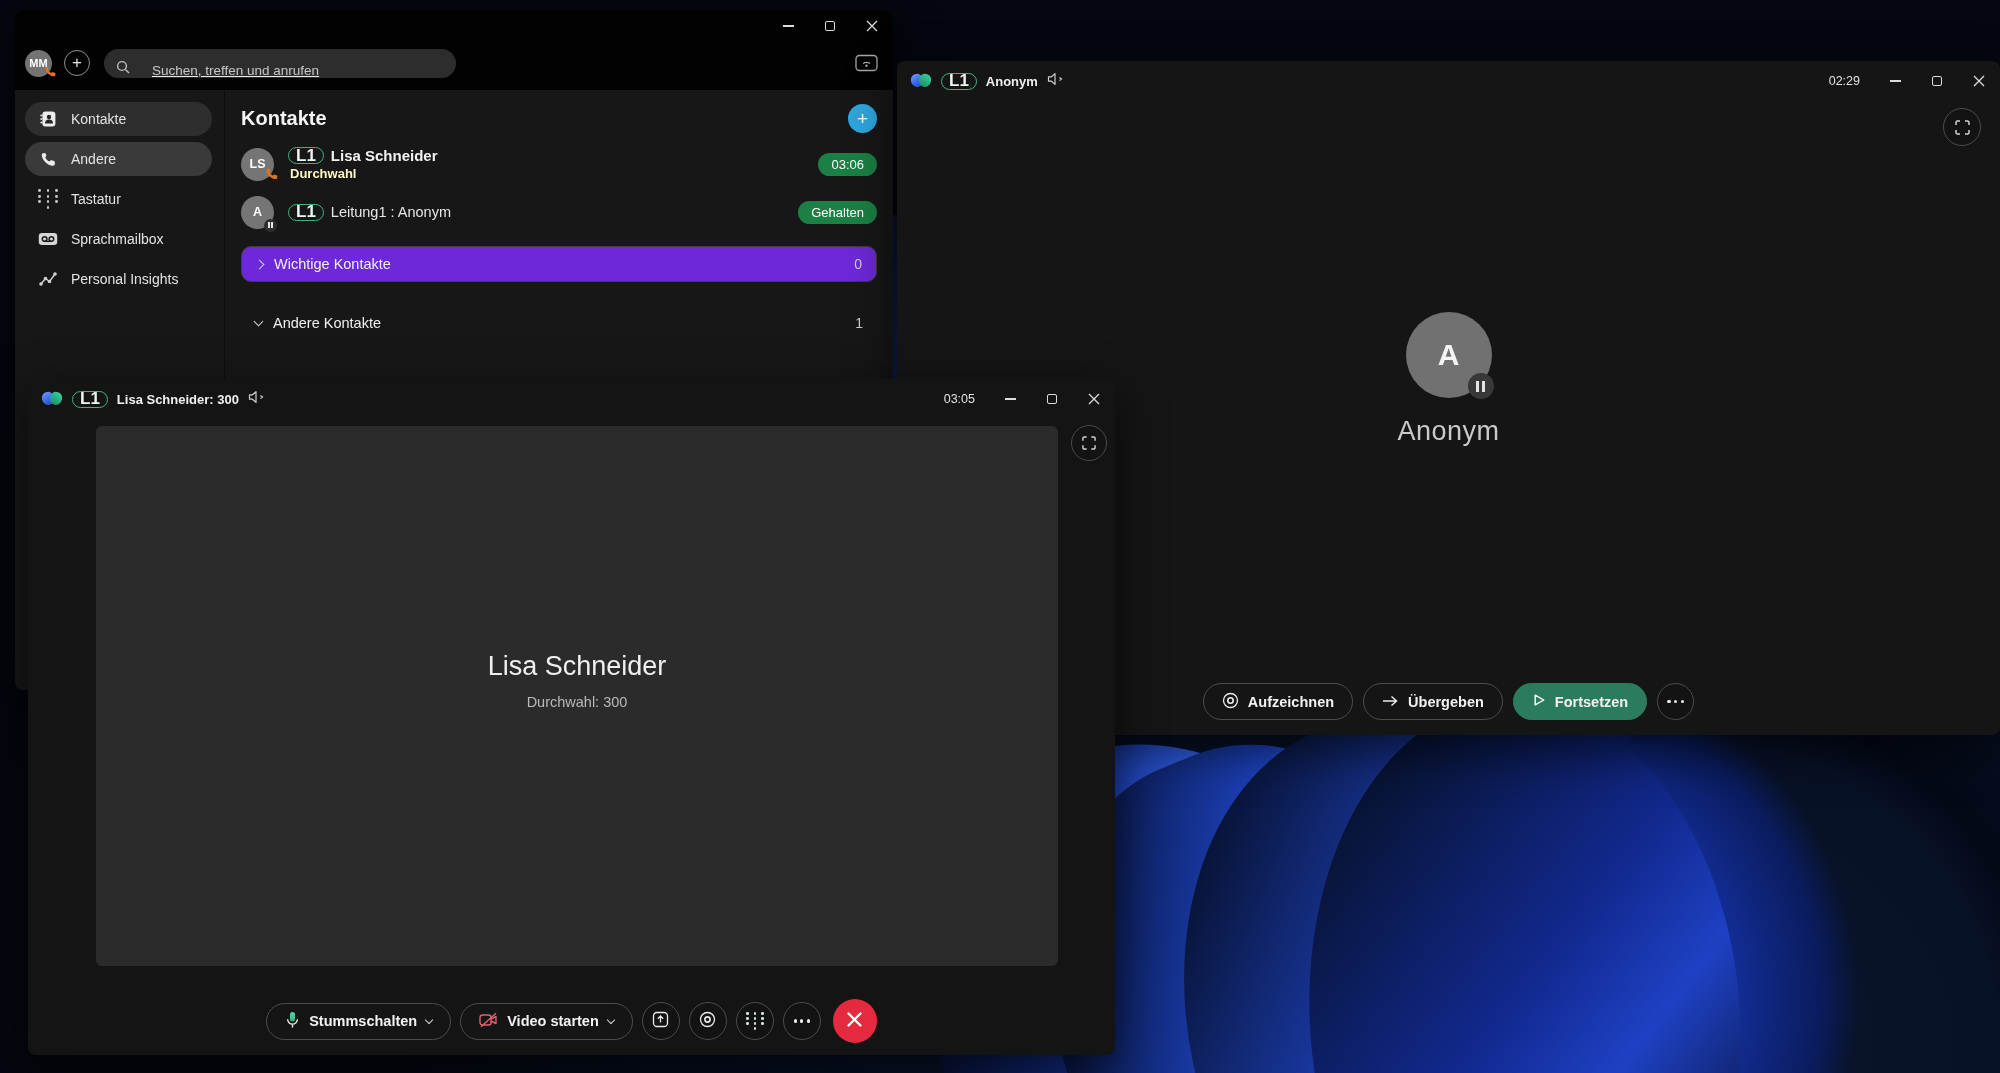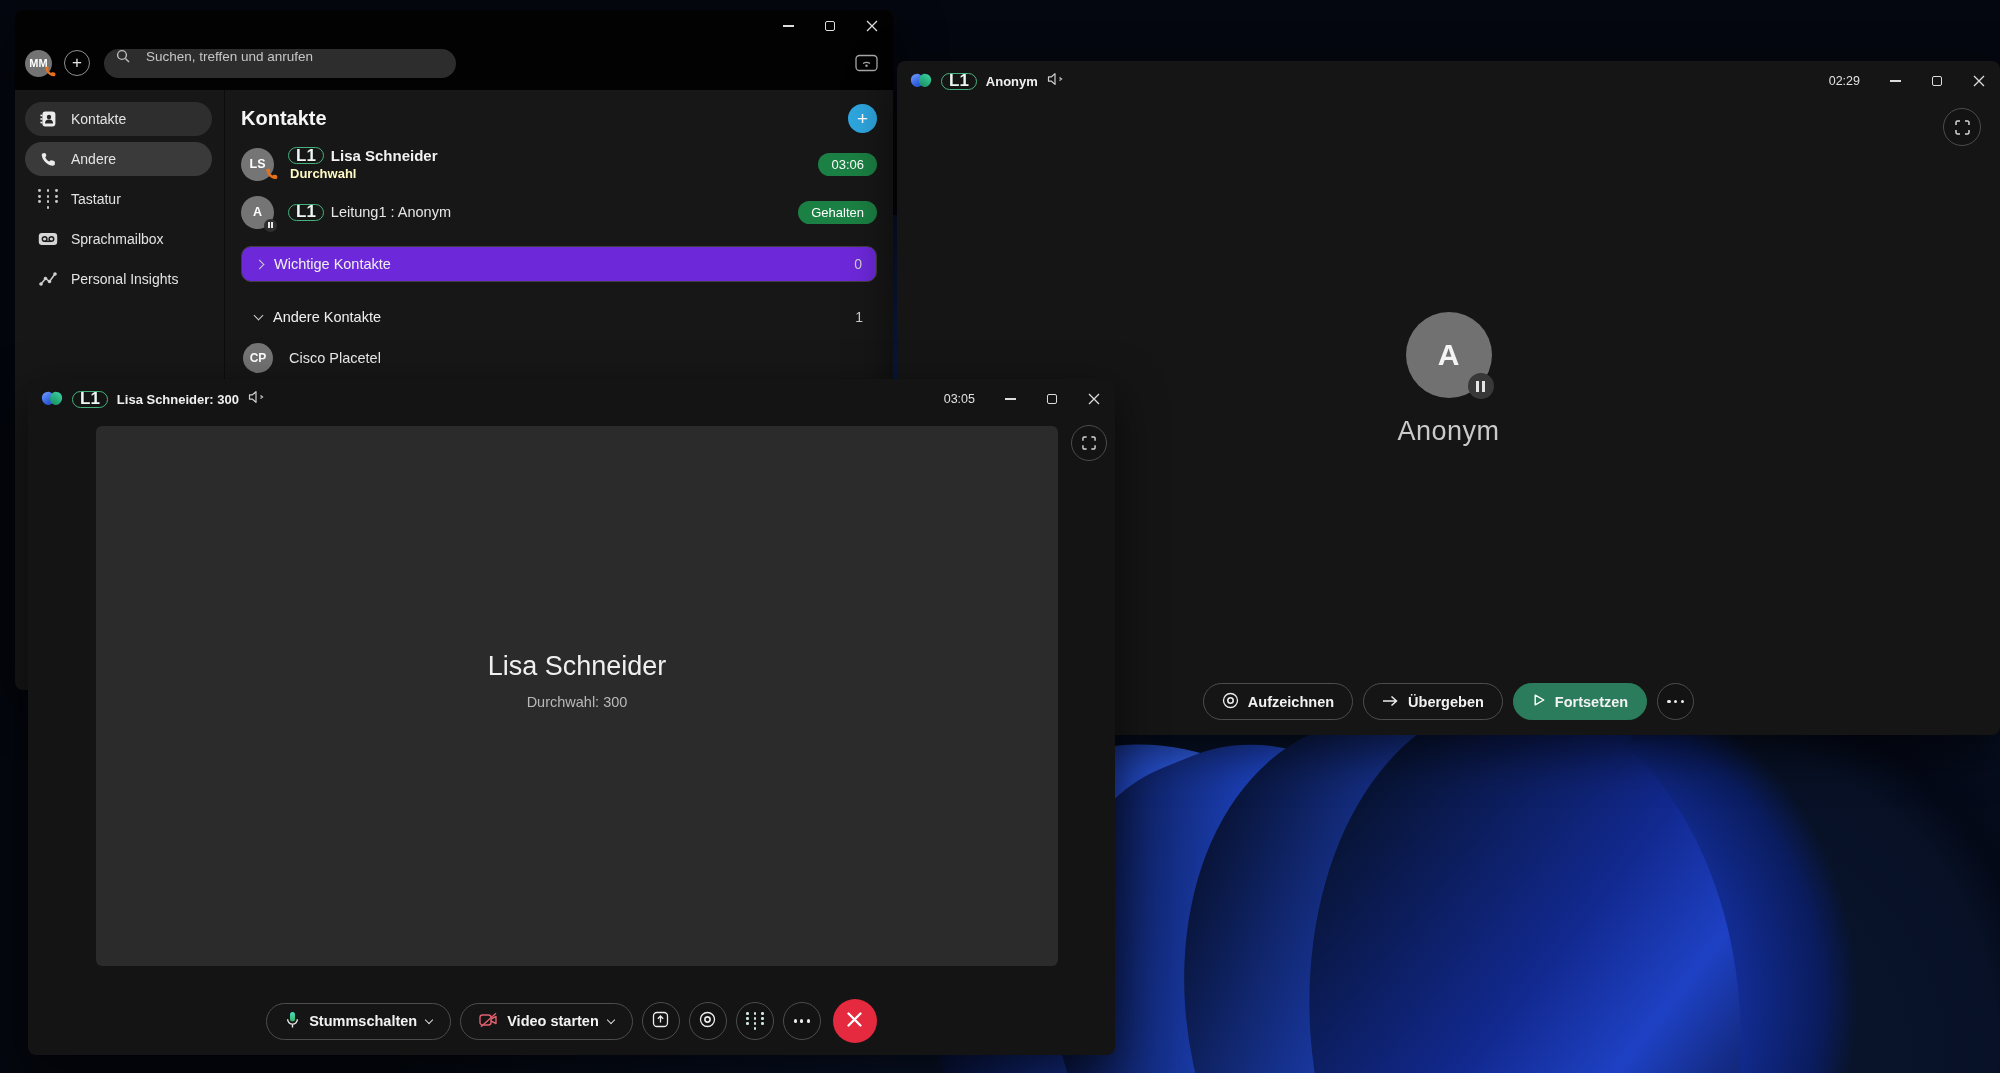--- a/index.html
+++ b/index.html
@@ -68,22 +68,22 @@
   
   .main-window { left:15px; top:10px; width:878px; height:680px; background:#171717; }
   .mw-top { height:80px; background:#020202; border-radius:8px 8px 0 0; }
   .mw-top .titlebar { height:32px; padding:0; justify-content:flex-end; }
   .mw-header { display:flex; align-items:center; height:42px; padding:0 15px 0 10px; }
   .avatar-me { position:relative; width:27px; height:27px; border-radius:50%; background:#737373;
     display:flex; align-items:center; justify-content:center; font-size:11px; font-weight:700; color:#fff; }
   .phone-badge { position:absolute; right:-5px; bottom:-3px; }
   .plus-btn { width:26px; height:26px; margin-left:12px; border-radius:50%; border:1px solid #8f8f8f;
     display:flex; align-items:center; justify-content:center; font-size:17px; font-weight:400; color:#e6e6e6; background:transparent; }
-  .search-pill { display:flex; align-items:flex-start; gap:16px; margin-left:14px; width:352px; height:29px;
-    background:#2d2d2d; border-radius:15px; padding:0 12px; border:none; }
+  .search-pill { display:flex; align-items:flex-end; gap:22px; margin-left:14px; width:352px; height:29px;
+    background:#2d2d2d; border-radius:15px; padding:0 12px; border:none;text-decoration:underline; }
   .search-pill input { flex:1; background:transparent; border:none; outline:none; color:#e6e6e6;
     font-size:13.5px; font-family:inherit; }
   .search-pill input::placeholder { color:#c6c6c6; opacity:1; }
   .device-btn { margin-left:auto; background:transparent; border:none; display:flex; }
 
   .mw-body { display:flex; height:600px; }
   .sidebar { width:210px; padding:12px 12px 0 10px; border-right:1px solid #0c0c0c; }
   .side-item { display:flex; align-items:center; gap:13px; height:34px; border-radius:17px;
     padding:0 13px; margin-bottom:6px; color:#e3e3e3; font-size:14px; cursor:default; }
   .side-item.sel  { background:#2e2e2e; }
@@ -112,21 +112,21 @@
   .call-name { font-size:15px; font-weight:700; color:#f2f2f2; }
   .call-name.reg { font-weight:400; font-size:14.5px; color:#e6e6e6; }
   .call-sub { font-size:13px; color:#fef9c3; padding-left:2px;font-weight:bold; }
   .status-pill { margin-left:auto; background:#1b8043; color:#fff; font-size:13px; font-weight:500;
     padding:4px 13px; border-radius:14px; }
 
   .group-row { display:flex; align-items:center; gap:11px; font-size:14.5px; color:#f0f0f0; }
   .group-row .count { margin-left:auto; color:#cfcfcf; font-size:14px; }
   .group-box { margin-top:12px; height:36px; padding:0 14px; background:#6d28d9;
     border:1px solid #3e3e3e; border-radius:10px; }
-  .group-plain { margin-top:20px; height:30px; padding:0 14px; }
+  .group-plain { margin-top:26px; height:30px; padding:0 14px; }
   .contact-row { display:flex; align-items:center; gap:16px; height:44px; margin-top:4px; padding-left:2px; }
   .contact-name { font-size:14.5px; color:#ececec; }
 
   
   .anonym-window { left:897px; top:61px; width:1103px; height:674px; background:#151515; }
   .expand-btn { position:absolute; width:38px; height:38px; }
   .anonym-window .expand-btn { right:19px; top:47px; }
   .participant { position:absolute; left:0; right:0; top:251px; text-align:center; }
   .big-av { position:relative; width:86px; height:86px; border-radius:50%; background:#717171;
     display:inline-flex; align-items:center; justify-content:center; font-size:30px; font-weight:600; color:#f4f4f4; }
@@ -332,26 +332,20 @@
           <span>Wichtige Kontakte</span>
           <span class="count">0</span>
         </div>
 
         <div class="group-row group-plain">
           <span class="chev down"></span>
           <span>Andere Kontakte</span>
           <span class="count">1</span>
         </div>
 
-        <div class="contact-row">
-          <span class="av small">
-            <span>CP</span>
-          </span>
-          <span class="contact-name">Cisco Placetel</span>
-        </div>
       </div>
     </div>
   </section>
 
   <section class="window anonym-window">
     <div class="titlebar">
       <span class="tb-left">
         <span class="webex-logo">
             <i class="wx1"></i>
             <i class="wx2"></i>

